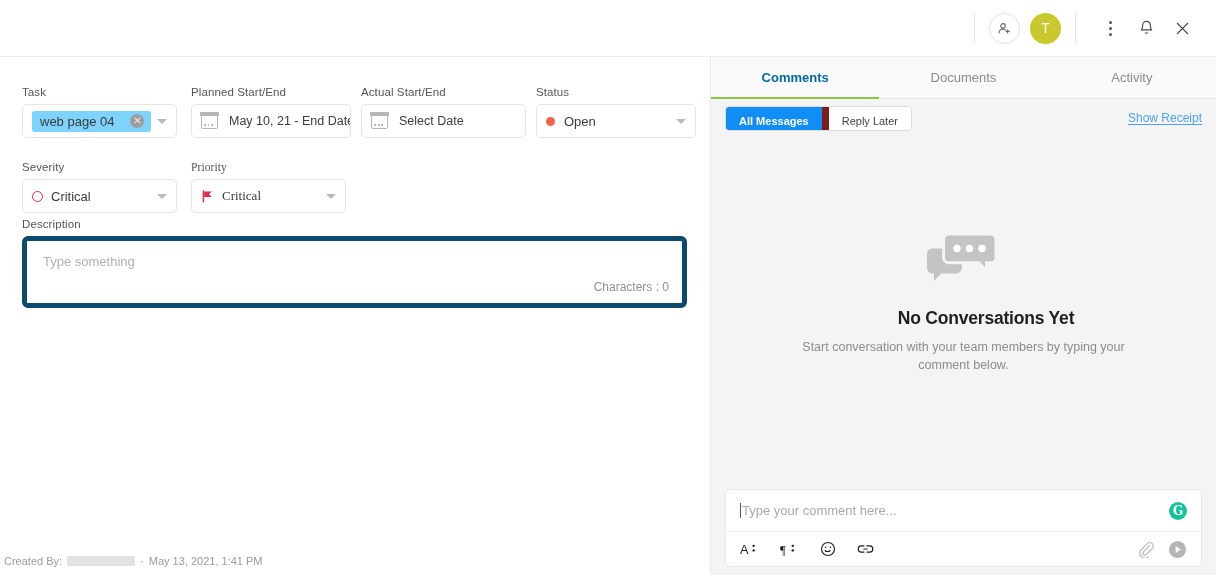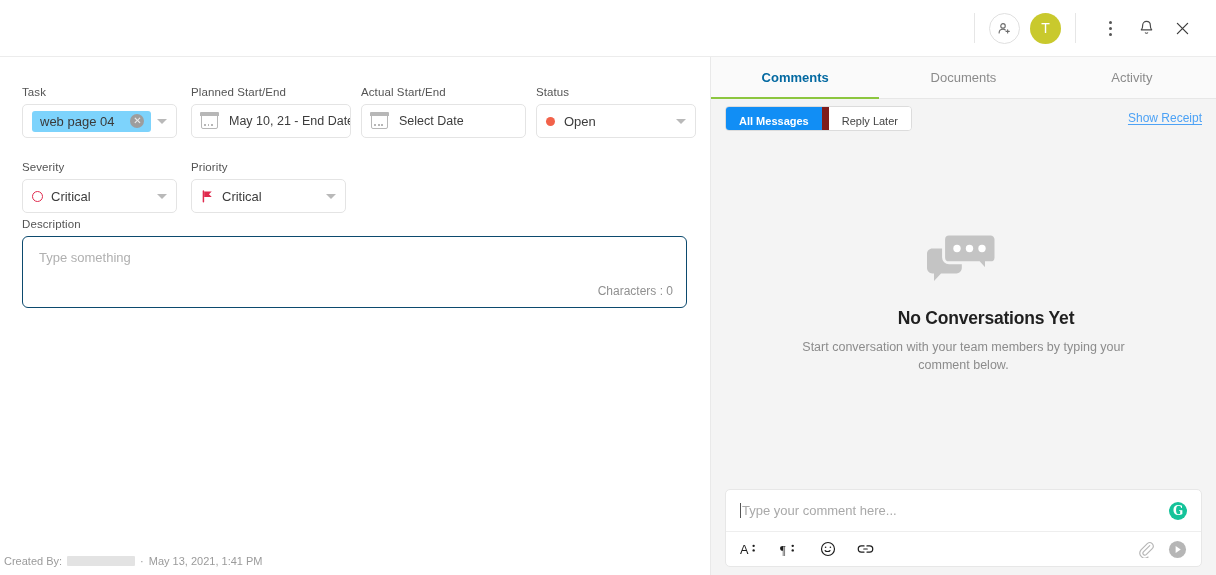--- a/index.html
+++ b/index.html
@@ -93,21 +93,21 @@
     margin-right: 9px; flex: none;
   }
   .ring {
     width: 11px; height: 11px; border-radius: 50%;
     border: 1.8px solid #e02b4e; margin-right: 8px; flex: none;
   }
   .flag { width: 13px; height: 13px; margin-right: 8px; flex: none; }
 
   
   .desc-box {
-    border: 1px solid #0c4a6e; border-radius: 6px; background: #fff;
+    border: 5px solid #0c4a6e; border-radius: 6px; background: #fff;
     width: 665px; height: 72px; position: relative;
   }
   .desc-ph { position: absolute; left: 16px; top: 13px; font-size: 13px; color: #b0b0b0; }
   .char-count { position: absolute; right: 13px; bottom: 9px; font-size: 12px; color: #909090; }
 
   .created-by {
     position: absolute; left: 2px; bottom: 8px; font-size: 11px; color: #9b9b9b;
     display: flex; align-items: center; gap: 5px;
   }
   .redacted {
@@ -282,21 +282,21 @@
 
     <div class="field" style="width:155px;">
       <span class="flabel">Severity</span>
       <div class="fbox">
         <span class="ring"></span>
         <span>Critical</span>
         <span class="caret"></span>
       </div>
     </div>
 
-    <div class="field" style="width:155px; margin-left:14px;">
+    <div class="field" style="width:155px; margin-left:14px;font-family:Liberation Serif, serif;">
       <span class="flabel">Priority</span>
       <div class="fbox">
         <span class="flag">
           <svg width="13" height="13" viewBox="0 0 14 14">
             <path d="M2.6 1.2v11.4" stroke="#e02b4e" stroke-width="1.6" stroke-linecap="round"></path>
             <path d="M3.4 1.6h8.2L8.6 4.6l3 3H3.4z" fill="#e02b4e"></path>
           </svg>
         </span>
         <span>Critical</span>
         <span class="caret"></span>

